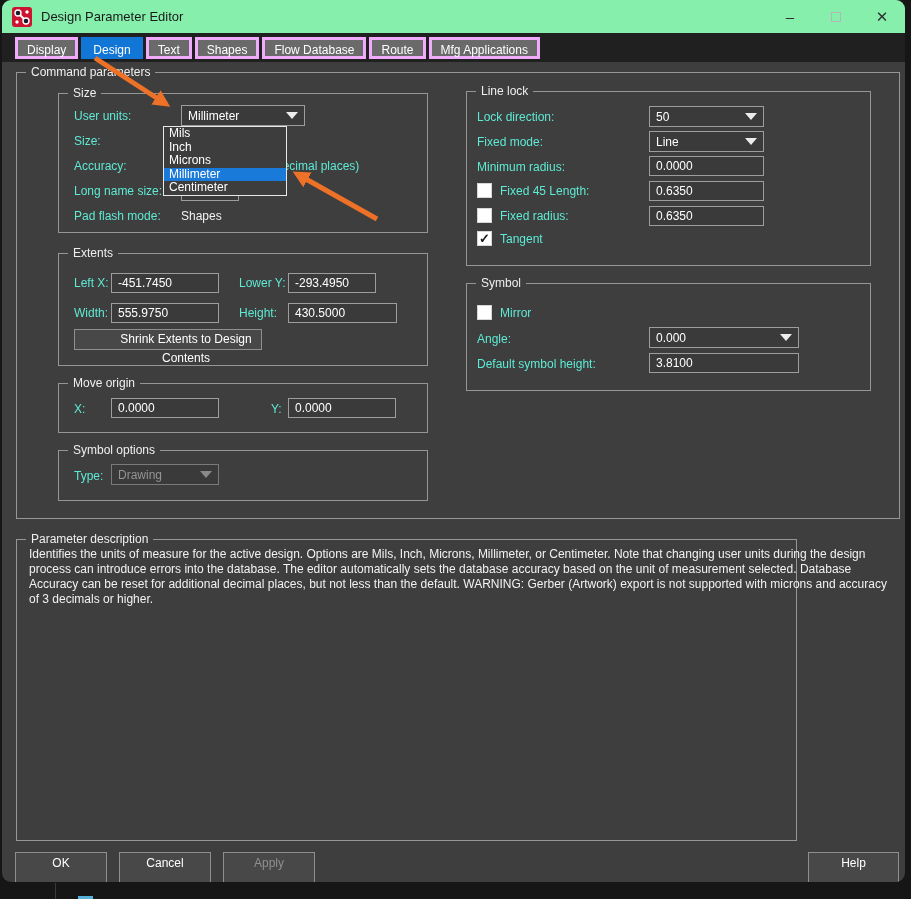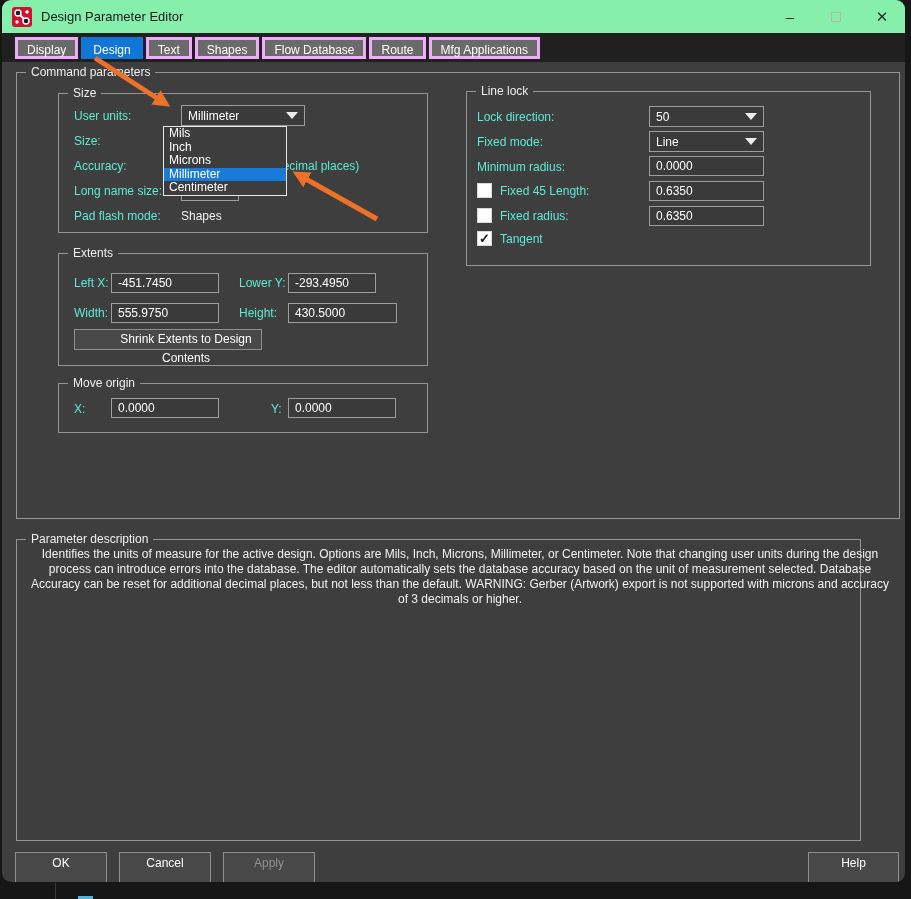--- a/index.html
+++ b/index.html
@@ -172,20 +172,28 @@
       </div>
 
       <div class="group" style="left:41px; top:310px; width:370px; height:50px;">
         <span class="glabel">Move origin</span>
         <span class="lbl" style="left:15px; top:18px;">X:</span>
         <input class="field" style="left: 52px; top: 14px; width: 108px;" value="0.0000">
         <span class="lbl" style="left:212px; top:18px;">Y:</span>
         <input class="field" style="left: 229px; top: 14px; width: 108px;" value="0.0000">
       </div>
 
+      <div class="group" style="left:41px; top:377px; width:370px; height:51px;">
+        <span class="glabel">Symbol options</span>
+        <span class="lbl" style="left:15px; top:18px;">Type:</span>
+        <div class="combo disabled" style="left:52px; top:13px; width:108px;">
+          <span class="ctext">Drawing</span>
+          <span class="tri"></span>
+        </div>
+      </div>
 
       <div class="group" style="left:449px; top:18px; width:405px; height:175px;">
         <span class="glabel">Line lock</span>
 
         <span class="lbl" style="left:10px; top:18px;">Lock direction:</span>
         <div class="combo" style="left:182px; top:14px; width:115px;">
           <span class="ctext">50</span>
           <span class="tri"></span>
         </div>
 
@@ -205,23 +213,38 @@
         <span class="chk" style="left:10px; top:116px;"></span>
         <span class="lbl" style="left:33px; top:117px;">Fixed radius:</span>
         <input class="field" style="left: 182px; top: 114px; width: 115px;" value="0.6350">
 
         <span class="chk" style="left:10px; top:139px;">
             <span>✓</span>
           </span>
         <span class="lbl" style="left:33px; top:140px;">Tangent</span>
       </div>
 
-    </div>
-
-    <div class="group" style="left:14px; top:539px; width:845px; height:302px;text-align:center;">
+      <div class="group" style="left:449px; top:210px; width:405px; height:108px;">
+        <span class="glabel">Symbol</span>
+
+        <span class="chk" style="left:10px; top:21px;"></span>
+        <span class="lbl" style="left:33px; top:22px;">Mirror</span>
+
+        <span class="lbl" style="left:10px; top:48px;">Angle:</span>
+        <div class="combo" style="left:182px; top:43px; width:150px;">
+          <span class="ctext">0.000</span>
+          <span class="tri"></span>
+        </div>
+
+        <span class="lbl" style="left:10px; top:73px;">Default symbol height:</span>
+        <input class="field" style="left: 182px; top: 69px; width: 150px;" value="3.8100">
+      </div>
+    </div>
+
+    <div class="group" style="left:14px; top:539px; width:781px; height:302px;">
       <span class="glabel">Parameter description</span>
       <div class="desc-text">Identifies the units of measure for the active design. Options are Mils, Inch, Microns, Millimeter, or Centimeter. Note that changing user units during the design process can introduce errors into the database.  The editor automatically sets the database accuracy based on the unit of measurement selected. Database Accuracy can be reset for additional decimal places, but not less than the default. WARNING: Gerber (Artwork) export is not supported with microns and accuracy of 3 decimals or higher.</div>
     </div>
 
     <div class="btn footer-btn" style="left:13px;">OK</div>
     <div class="btn footer-btn" style="left:117px;">Cancel</div>
     <div class="btn footer-btn disabled" style="left:221px;">Apply</div>
     <div class="btn footer-btn" style="left:806px; width:91px;">Help</div>
   </div>
 

